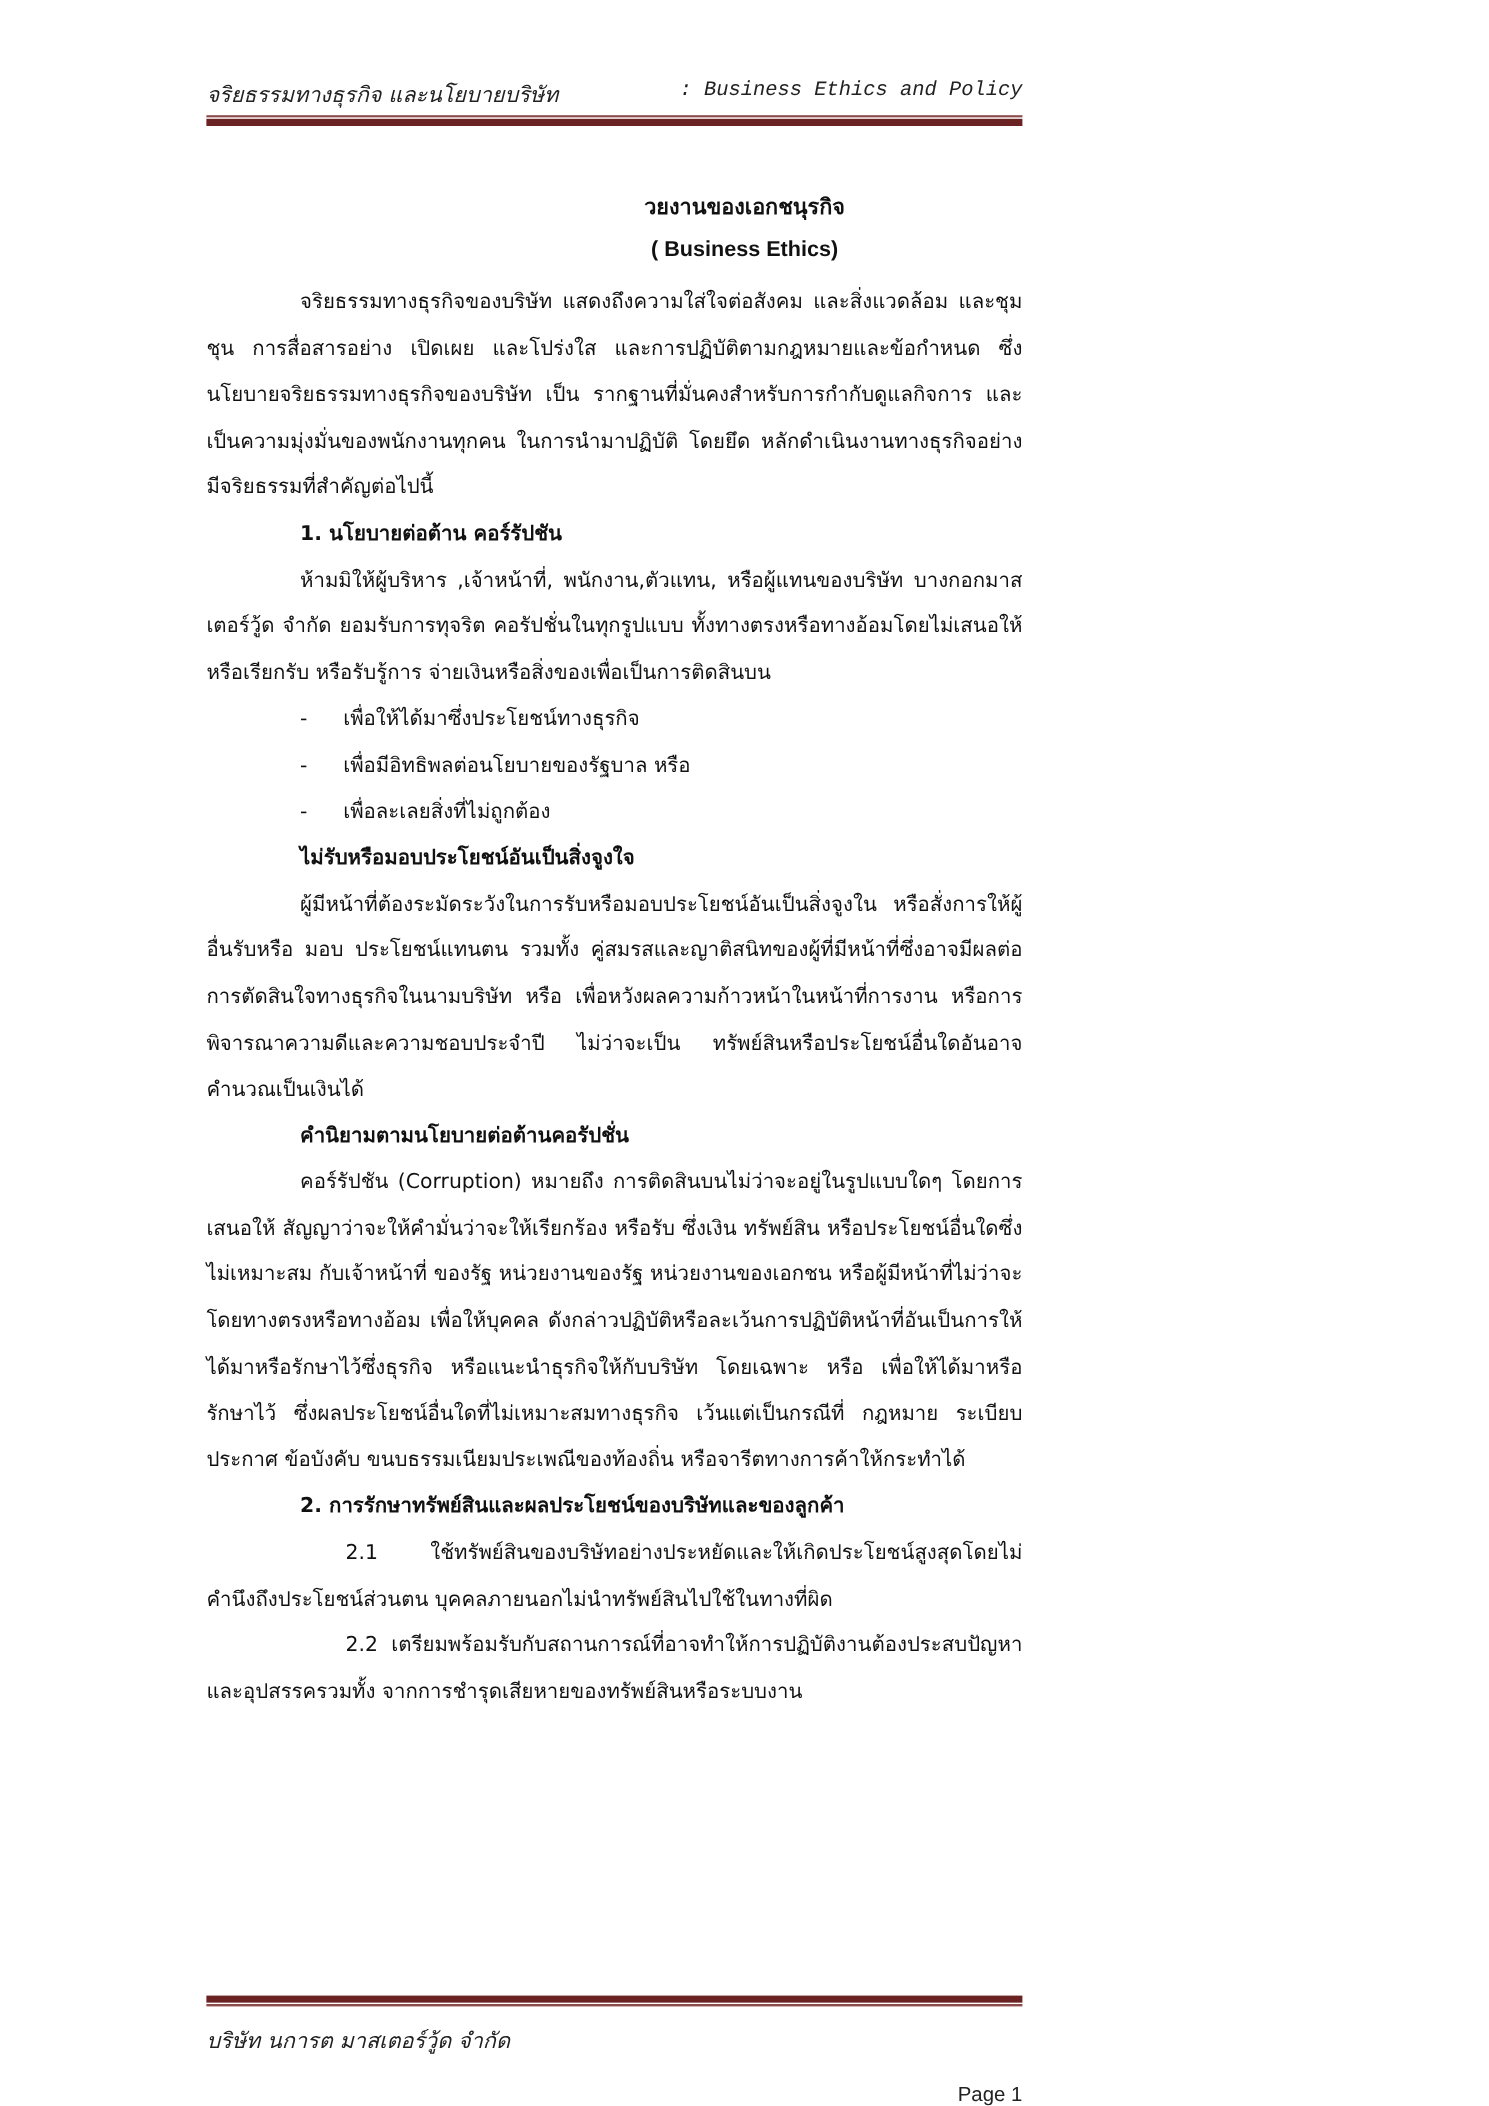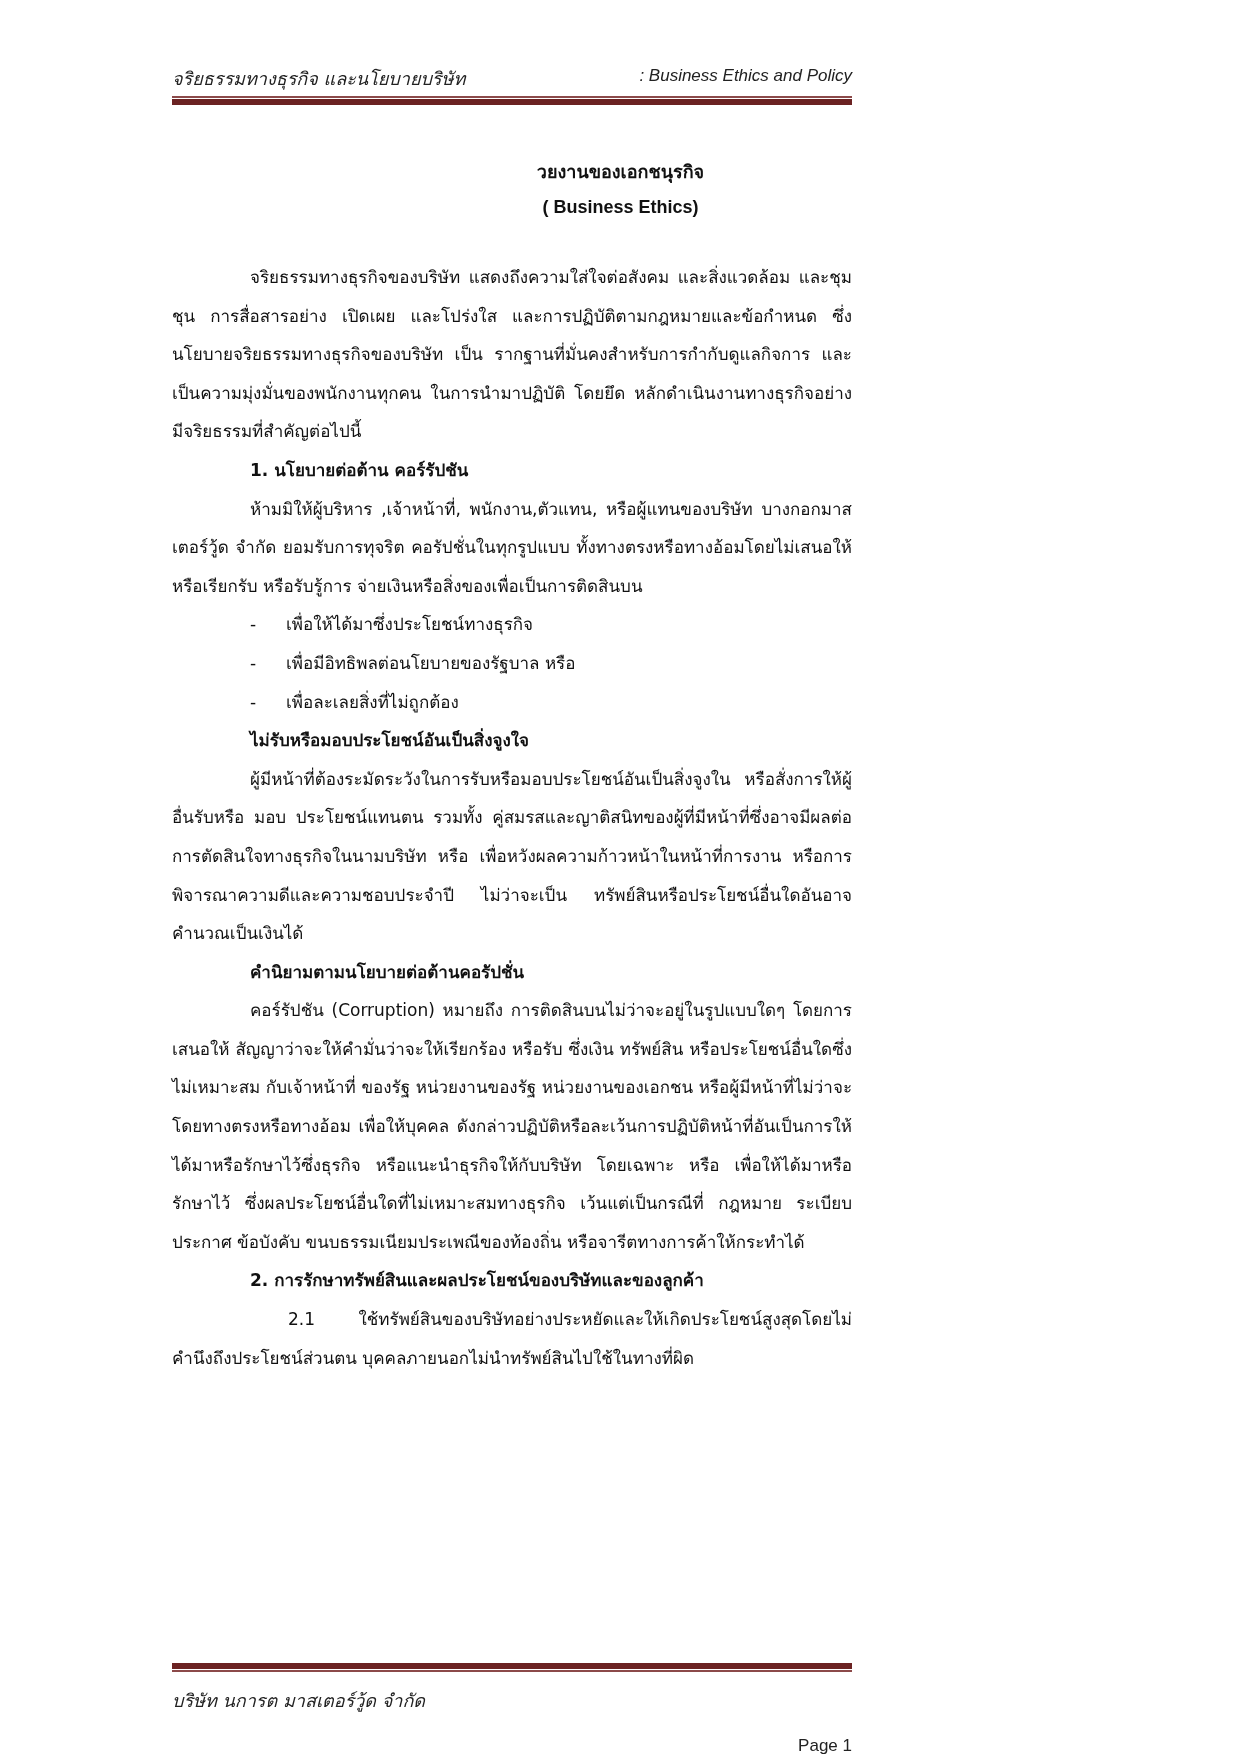--- a/index.html
+++ b/index.html
@@ -3,39 +3,39 @@
 <meta charset="utf-8">
 <style>
   html, body { margin: 0; padding: 0; background: #ffffff; }
   body { width: 1241px; height: 1755px; position: relative; overflow: hidden;
          font-family: "DejaVu Sans", "Liberation Sans", sans-serif; color: #111; }
   .page { position: absolute; left: 0; top: 0; width: 1018px; height: 1755px; }
 
   .hdr { position: absolute; left: 172px; right: 166px; top: 64px; height: 26px;
          font-style: italic; font-size: 18px; color: #222; }
   .hdr .left { position: absolute; left: 0; top: 0; }
-  .hdr .right { position: absolute; right: 0; top: 2px; font-family: Liberation Sans, sans-serif; font-size: 17px; }
+  .hdr .right { position: absolute; right: 0; top: 2px; font-family: Liberation Mono, monospace; font-size: 17px; }
   .rule { position: absolute; left: 172px; right: 166px; }
   .rule .thin { height: 2px; background: #8c4a4a; }
   .rule .gap { height: 1px; background: #fff; }
   .rule .thick { height: 6px; background: #6b2222; }
   .rule-top { top: 96px; }
   .rule-bot { top: 1663px; }
   .rule-bot .thin { margin-top: 0; }
 
   .ftr { position: absolute; left: 172px; right: 166px; top: 1686px; height: 26px;
          font-size: 18px; color: #222; }
   .ftr .left { position: absolute; left: 0; top: 0; font-style: italic; }
   .ftr .right { position: absolute; right: 0; top: 2px; font-family: "Liberation Sans", sans-serif; font-size: 17px; margin-top: 48px; }
 
   .title { position: absolute; left: 0; width: 1241px; text-align: center; font-weight: bold; font-size: 18px; }
   .t1 { top: 157px; }
   .t2 { top: 197px; font-family: "Liberation Sans", sans-serif; }
 
-  .body { position: absolute; left: 172px; right: 166px; top: 258px; font-size: 17px; line-height: 38.6px; }
+  .body { position: absolute; left: 172px; right: 166px; top: 233px; font-size: 17px; line-height: 38.6px; }
   .p { text-align: justify; text-align-last: left; margin: 0; }
   .ind { text-indent: 78px; }
   .ind2 { text-indent: 116px; }
   .h { font-weight: bold; padding-left: 78px; margin: 0; }
   .li { padding-left: 78px; margin: 0; }
   .li .dash { display: inline-block; width: 36px; }
 </style>
 </head>
 <body>
 
@@ -91,20 +91,24 @@
       <span>ดังกล่าวปฏิบัติหรือละเว้นการปฏิบัติหน้าที่อันเป็นการให้ได้มาหรือรักษาไว้ซึ่งธุรกิจ  หรือแนะนำธุรกิจให้กับบริษัท</span>
       <span>โดยเฉพาะ หรือ เพื่อให้ได้มาหรือรักษาไว้ ซึ่งผลประโยชน์อื่นใดที่ไม่เหมาะสมทางธุรกิจ เว้นแต่เป็นกรณีที่</span>
       <span>กฎหมาย ระเบียบ ประกาศ ข้อบังคับ ขนบธรรมเนียมประเพณีของท้องถิ่น หรือจารีตทางการค้าให้กระทำได้</span>
     </p>
 
     <p class="h">2.   การรักษาทรัพย์สินและผลประโยชน์ของบริษัทและของลูกค้า</p>
     <p class="p ind2">
       <span>2.1 ใช้ทรัพย์สินของบริษัทอย่างประหยัดและให้เกิดประโยชน์สูงสุดโดยไม่คำนึงถึงประโยชน์ส่วนตน</span>
       <span>บุคคลภายนอกไม่นำทรัพย์สินไปใช้ในทางที่ผิด</span>
     </p>
+    <p class="p ind2">
+      <span>2.2 เตรียมพร้อมรับกับสถานการณ์ที่อาจทำให้การปฏิบัติงานต้องประสบปัญหาและอุปสรรครวมทั้ง</span>
+      <span>จากการชำรุดเสียหายของทรัพย์สินหรือระบบงาน</span>
+    </p>
   </div>
 
   <div class="rule rule-bot">
     <div class="thick"></div>
       <div class="gap"></div>
       <div class="thin"></div>
   </div>
   <div class="ftr">
     <span class="left">บริษัท นการต มาสเตอร์วู้ด จำกัด</span>
     <span class="right">Page 1</span>

